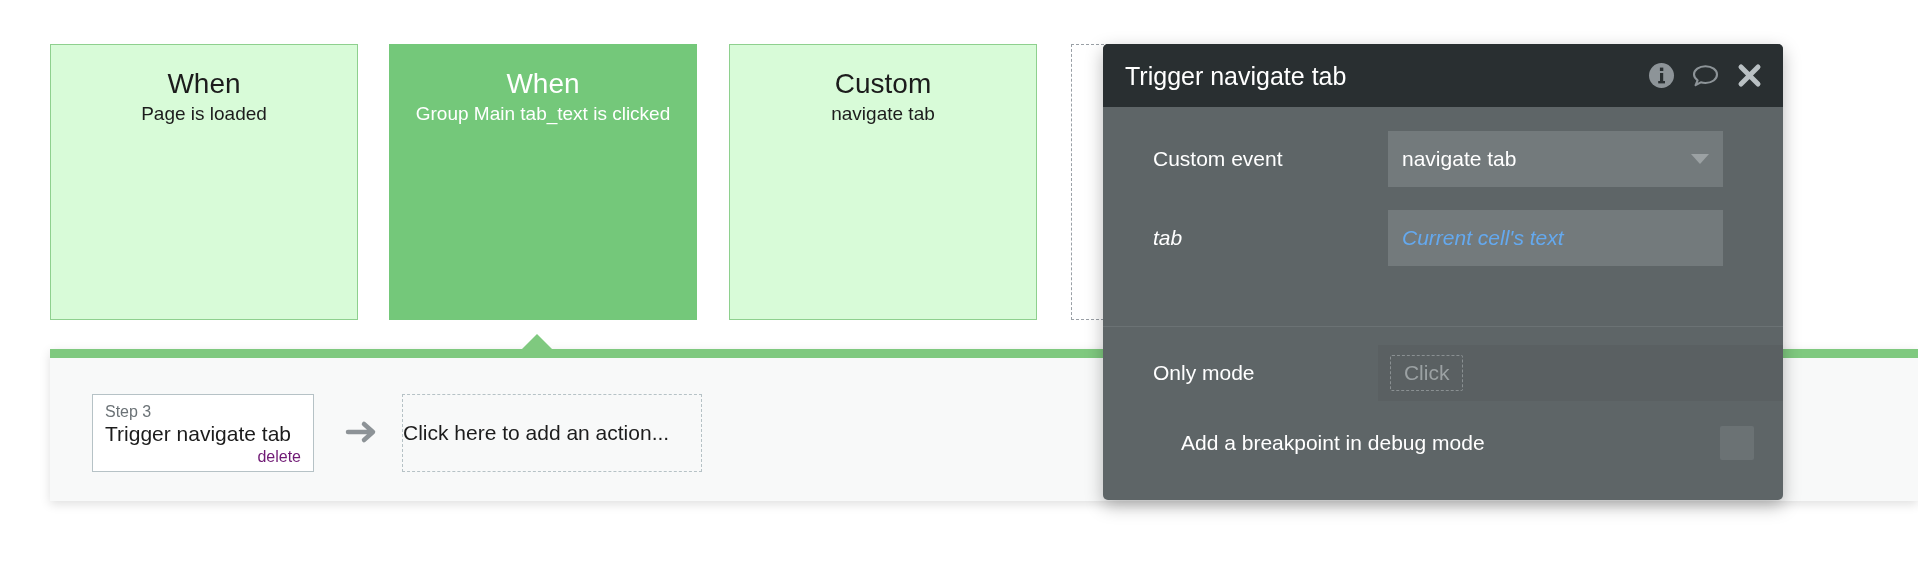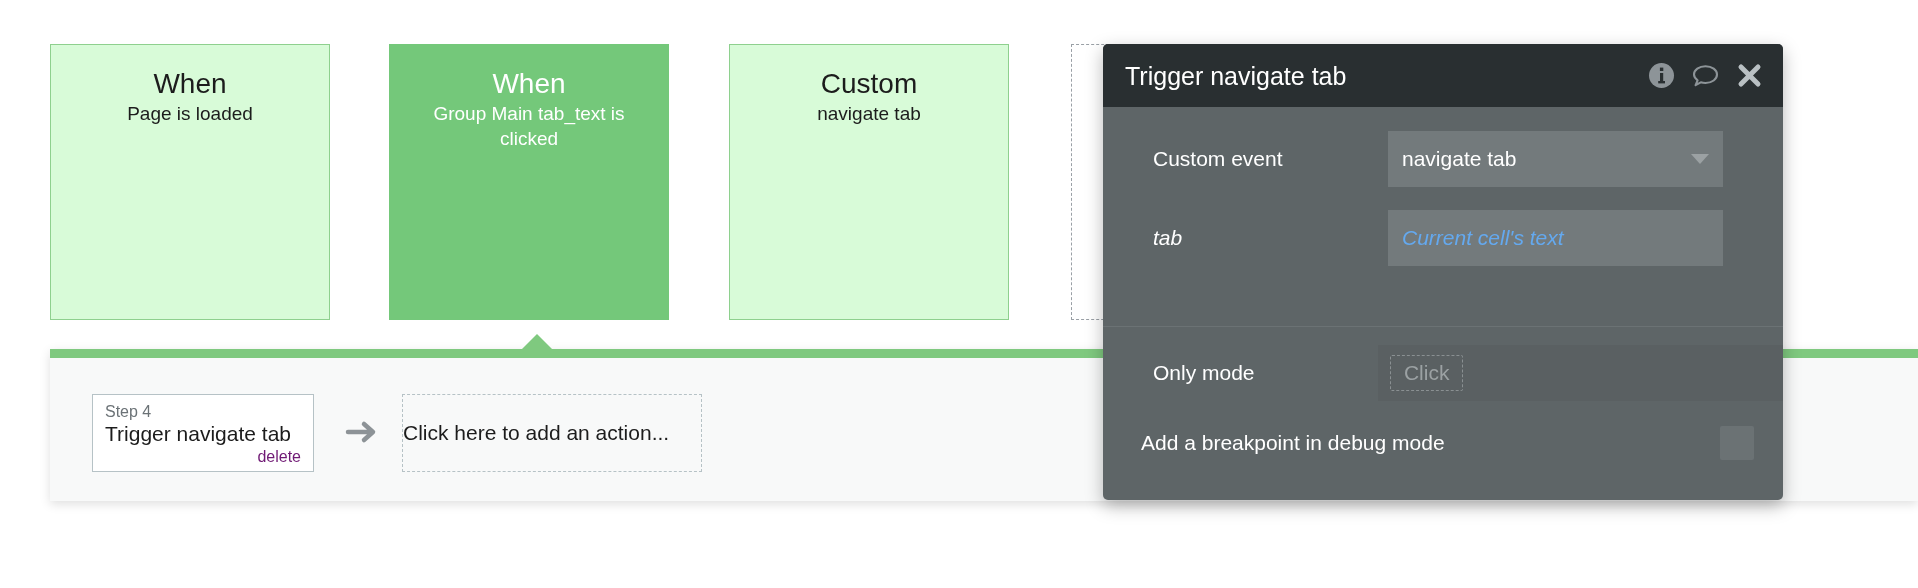--- a/index.html
+++ b/index.html
@@ -13,21 +13,21 @@
     width: 1918px;
     height: 588px;
     overflow: hidden;
     background: #ffffff;
   }
 
   
   .event-card {
     position: absolute;
     top: 44px;
-    width: 280px;
+    width: 308px;
     height: 276px;
     box-sizing: border-box;
     padding: 22px 14px 0 14px;
     text-align: center;
     border: 1px solid #8ed08e;
     background: #d8fbd8;
   }
   .event-card.selected {
     background: #74c87a;
     border-color: #74c87a;
@@ -193,21 +193,21 @@
   .pe-row {
     position: absolute;
     left: 0;
     right: 0;
     display: flex;
     align-items: center;
   }
   #row-custom-event { top: 24px;  height: 56px; }
   #row-tab          { top: 103px; height: 56px; font-style: italic; }
   #row-only-when    { top: 238px; height: 56px; }
-  #row-breakpoint   { top: 316px; height: 40px; }
+  #row-breakpoint   { top: 316px; height: 40px; padding-left: 40px; }
 
   .pe-label {
     width: 273px;
     padding-left: 38px;
     box-sizing: border-box;
     font-size: 21px;
     color: #ffffff;
     margin-left: 12px;
   }
   .pe-field {
@@ -285,21 +285,21 @@
   <div class="event-card ghost" id="card-4">
     <div class="ec-title"></div>
     <div class="ec-sub"></div>
   </div>
 
   <div id="workflow-panel">
     <div id="workflow-topbar"></div>
     <div id="workflow-caret"></div>
 
     <div class="step-card">
-      <div class="step-label">Step 4</div>
+      <div class="step-label">Step 3</div>
       <div class="step-title">Trigger navigate tab</div>
       <div class="step-delete">delete</div>
     </div>
 
     <div id="step-arrow">
       <svg viewBox="0 0 34 34" width="34" height="34" aria-hidden="true">
         <path d="M3 17 h20 M19 9 l9 8 -9 8" fill="none" stroke="#8d9397" stroke-width="4.5" stroke-linecap="round" stroke-linejoin="round"></path>
       </svg>
     </div>
 

